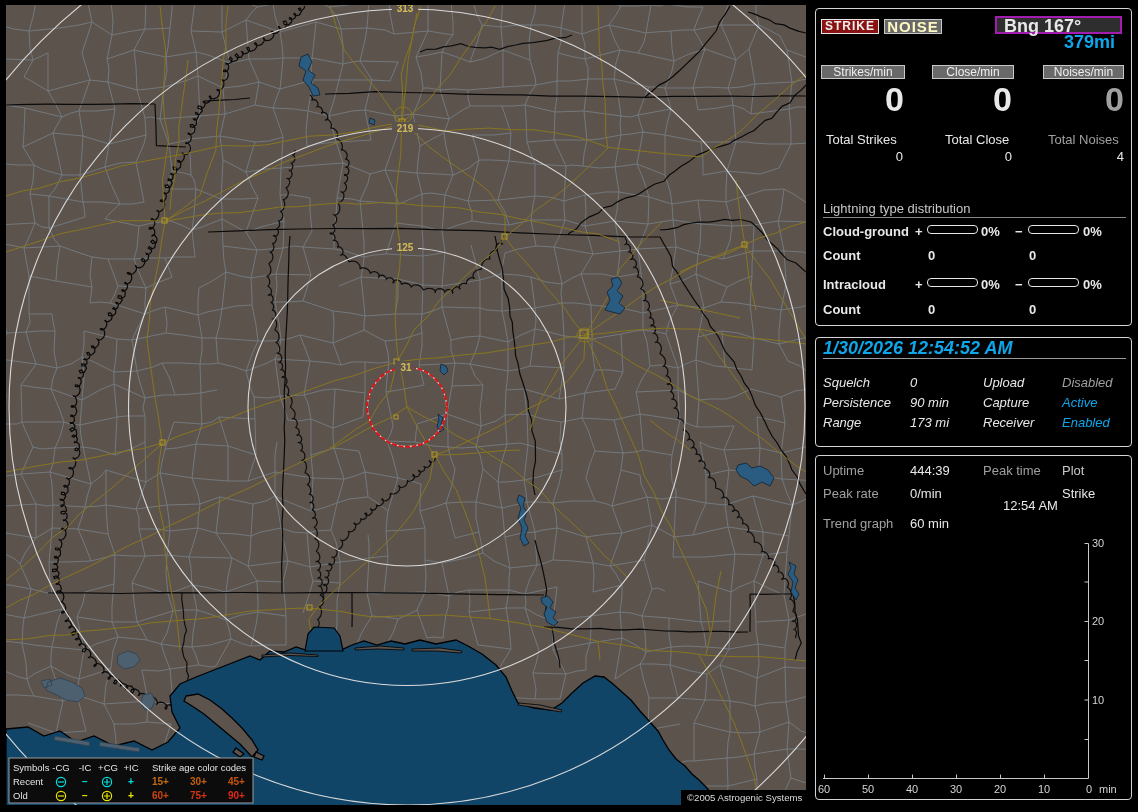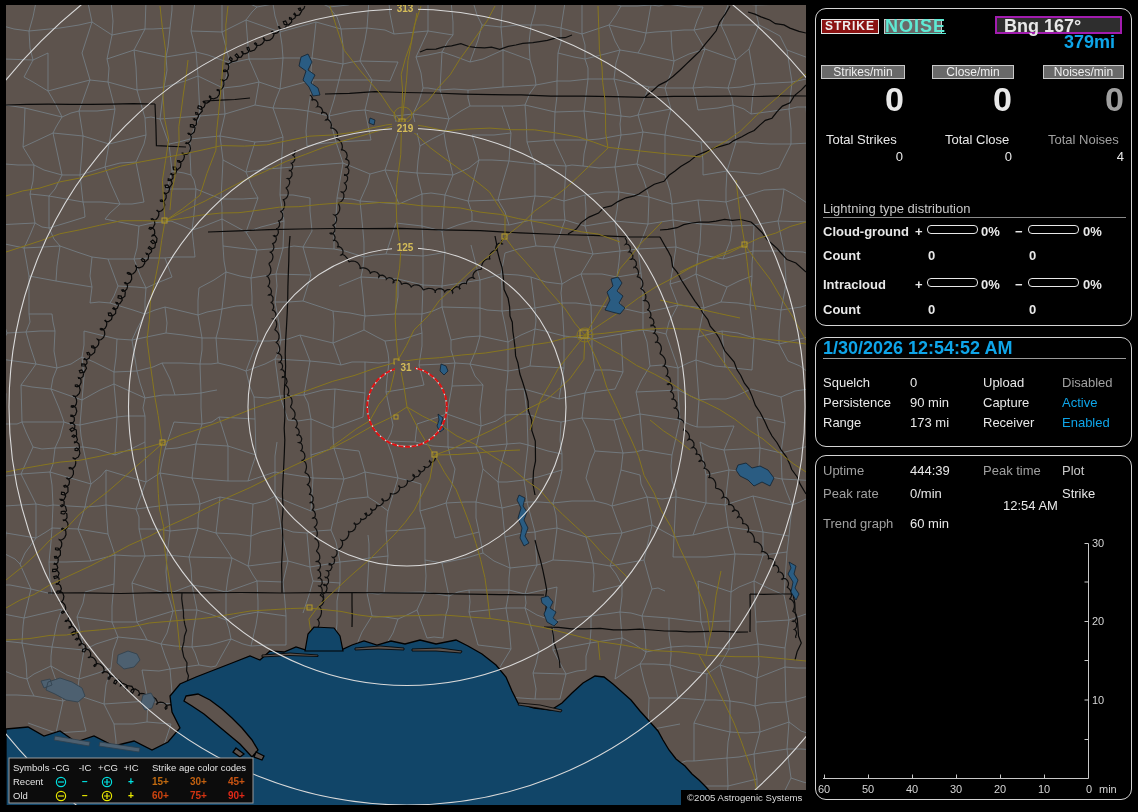--- a/index.html
+++ b/index.html
@@ -1,20 +1,20 @@
 <!DOCTYPE html>
 <html><head><meta charset="utf-8">
 <style>
 * { margin:0; padding:0; box-sizing:border-box; }
 html,body { width:1138px; height:812px; background:#000; overflow:hidden;
   font-family:"Liberation Sans", sans-serif; }
 #stage { position:relative; width:1138px; height:812px;padding-left:6px; }
 #map { position:absolute; left:6px; top:5px; }
 .panel { position:absolute; left:815px; width:317px; border:1px solid #d4d4d4;
-  border-radius:11px; background:#000; color:#e8e8e8; }
+  border-radius:4px; background:#000; color:#e8e8e8; }
 .abs { position:absolute; white-space:nowrap; }
 .btn { position:absolute; border:1px solid #c8c8c8; background:#696969; color:#efefef;
   font-size:12px; text-align:center; }
 .grey { color:#a0a0a0; }
 .green { color:#0ea5e9; }
 .bold { font-weight:bold; }
 .bar { position:absolute; width:51px; height:9px; border:1px solid #e8e8e8; border-radius:4px; background:#000; }
 </style></head>
 <body>
 <div id="stage">
@@ -107,21 +107,21 @@
           <text x="228" y="799" fill="#e02818">90+</text>
 </g>
 </g>
 <g>
         <rect x="681" y="790" width="125" height="15" fill="#000"></rect>
 <text x="687" y="801" font-family="Liberation Sans, sans-serif" font-size="9.6" fill="#dcdcdc">©2005 Astrogenic Systems</text>
       </g>
 </svg>
 <div class="panel" style="top:8px;height:318px;">
   <div class="btn bold" style="left:5px;top:10px;width:58px;height:15px;line-height:13px;background:#8a1212;border-color:#e6e6e6;letter-spacing:1px;font-size:12px;">STRIKE</div>
-  <div class="btn bold" style="left:68px;top:10px;width:58px;height:15px;line-height:13px;color:#5eead4;letter-spacing:1px;font-size:18px;text-decoration:underline;">NOISE</div>
+  <div class="btn bold" style="left:68px;top:10px;width:58px;height:15px;line-height:13px;color:#fef9c3;letter-spacing:1px;font-size:15px;">NOISE</div>
   <div class="abs" style="left:179px;top:7px;width:127px;height:18px;background:#2e2e2e;border:2px solid #a21caf;font-size:18px;font-weight:bold;line-height:16px;"><span style="padding-left:7px;">Bng 167°</span><span class="green" style="float:right;padding-right:5px;">379mi</span></div>
   <div class="btn" style="left:5px;top:56px;width:84px;height:14px;line-height:13px;">Strikes/min</div>
   <div class="btn" style="left:116px;top:56px;width:82px;height:14px;line-height:13px;">Close/min</div>
   <div class="btn" style="left:227px;top:56px;width:81px;height:14px;line-height:13px;">Noises/min</div>
   <div class="abs bold" style="left:0;top:71px;width:88px;font-size:34px;text-align:right;">0</div>
   <div class="abs bold" style="left:110px;top:71px;width:86px;font-size:34px;text-align:right;">0</div>
   <div class="abs bold grey" style="left:220px;top:71px;width:88px;font-size:34px;text-align:right;">0</div>
   <div class="abs" style="left:10px;top:123px;font-size:13px;">Total Strikes</div>
   <div class="abs" style="left:129px;top:123px;font-size:13px;">Total Close</div>
   <div class="abs grey" style="left:232px;top:123px;font-size:13px;">Total Noises</div>
@@ -144,21 +144,21 @@
   <div class="abs bold" style="left:99px;top:268px;font-size:13px;">+</div>
   <div class="bar" style="left:111px;top:269px;"></div>
   <div class="abs bold" style="left:165px;top:268px;font-size:13px;">0%</div>
   <div class="abs bold" style="left:199px;top:268px;font-size:13px;">−</div>
   <div class="bar" style="left:212px;top:269px;"></div>
   <div class="abs bold" style="left:267px;top:268px;font-size:13px;">0%</div>
   <div class="abs bold" style="left:7px;top:293px;font-size:13px;">Count</div>
   <div class="abs bold" style="left:112px;top:293px;font-size:13px;">0</div>
   <div class="abs bold" style="left:213px;top:293px;font-size:13px;">0</div>
 </div>
-<div class="panel" style="top:337px;height:110px;">
+<div class="panel" style="top:337px;height:110px;font-style:italic;">
   <div class="abs bold green" style="left:7px;top:0px;font-size:18px;">1/30/2026 12:54:52 AM</div>
   <div class="abs" style="left:7px;top:20px;width:303px;border-top:1px solid #9a9a9a;"></div>
   <div class="abs" style="left:7px;top:37px;font-size:13px;">Squelch</div>
   <div class="abs" style="left:94px;top:37px;font-size:13px;">0</div>
   <div class="abs" style="left:167px;top:37px;font-size:13px;">Upload</div>
   <div class="abs grey" style="left:246px;top:37px;font-size:13px;">Disabled</div>
   <div class="abs" style="left:7px;top:57px;font-size:13px;">Persistence</div>
   <div class="abs" style="left:94px;top:57px;font-size:13px;">90 min</div>
   <div class="abs" style="left:167px;top:57px;font-size:13px;">Capture</div>
   <div class="abs green" style="left:246px;top:57px;font-size:13px;text-align:right;">Active</div>

